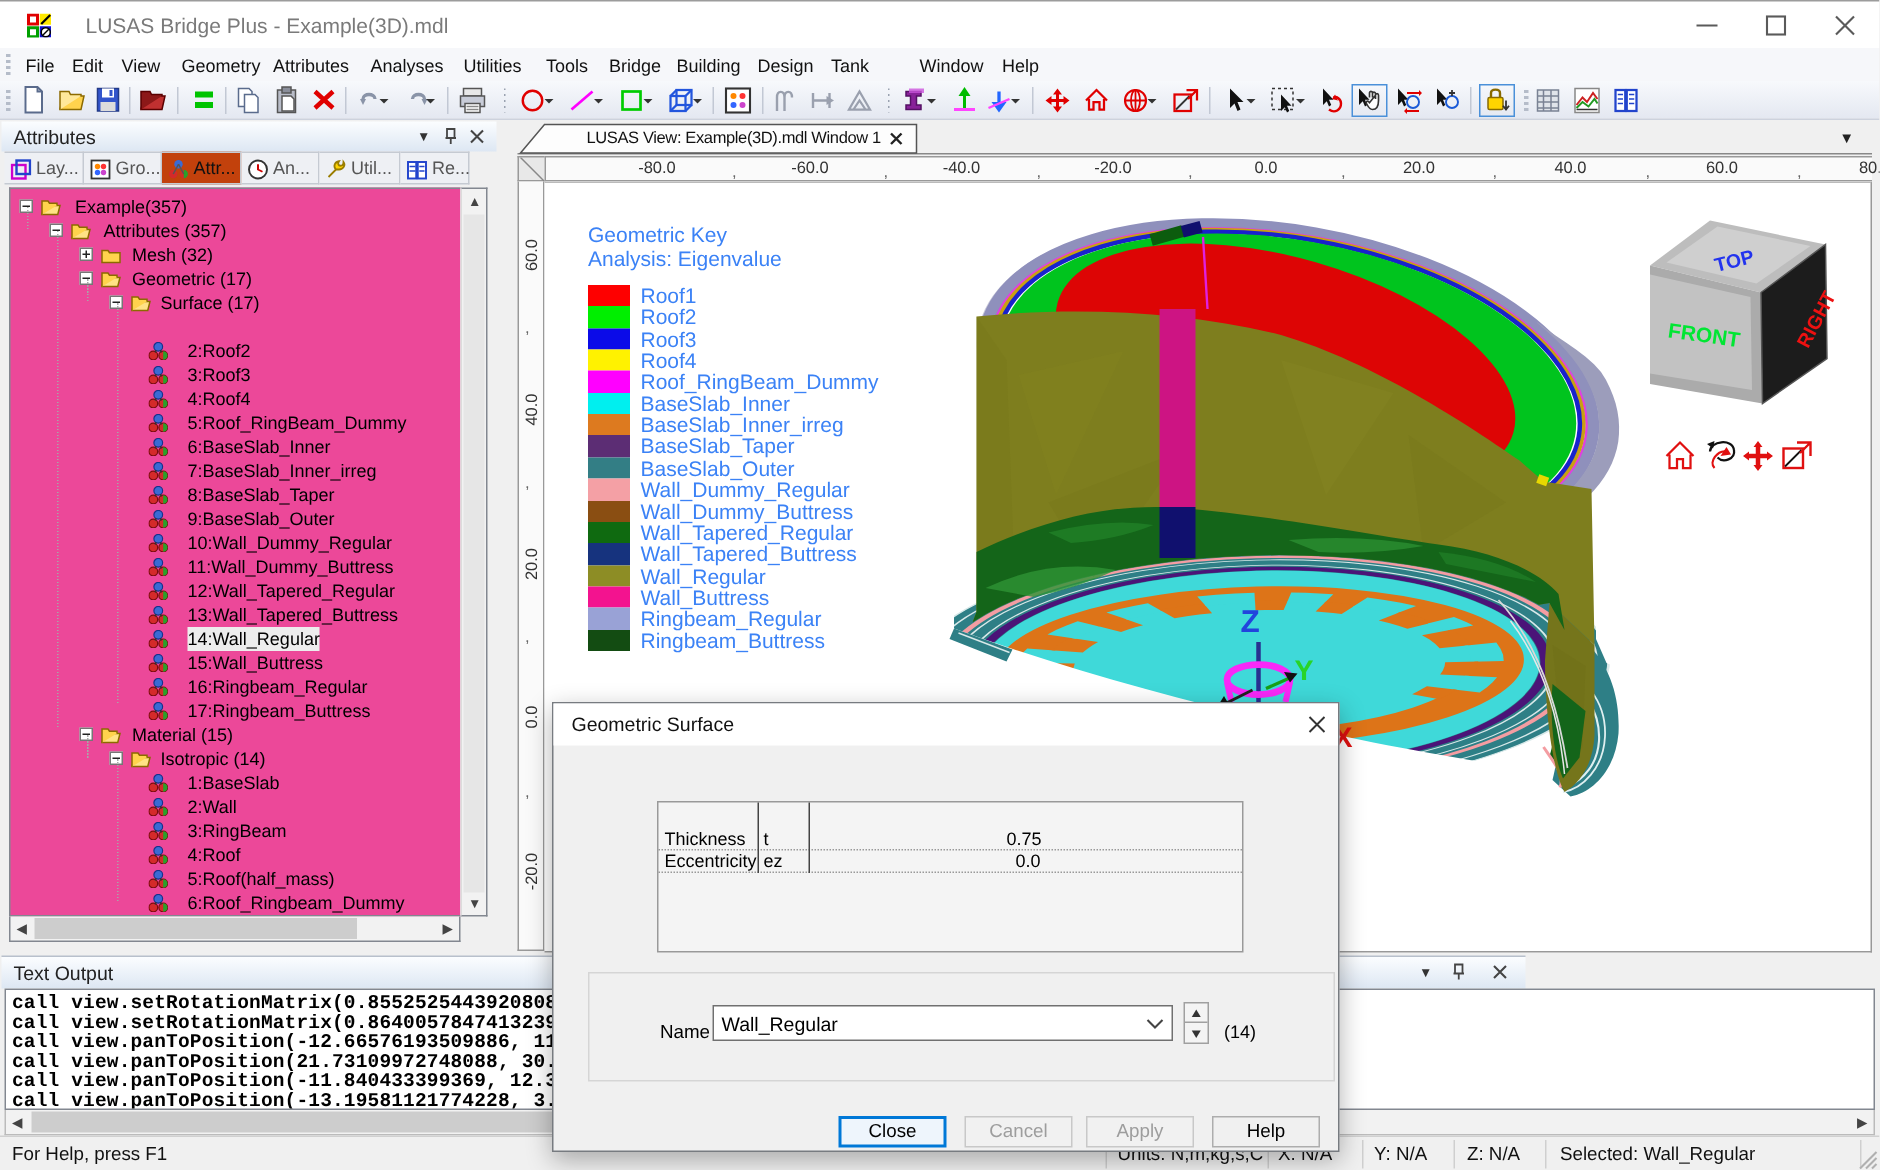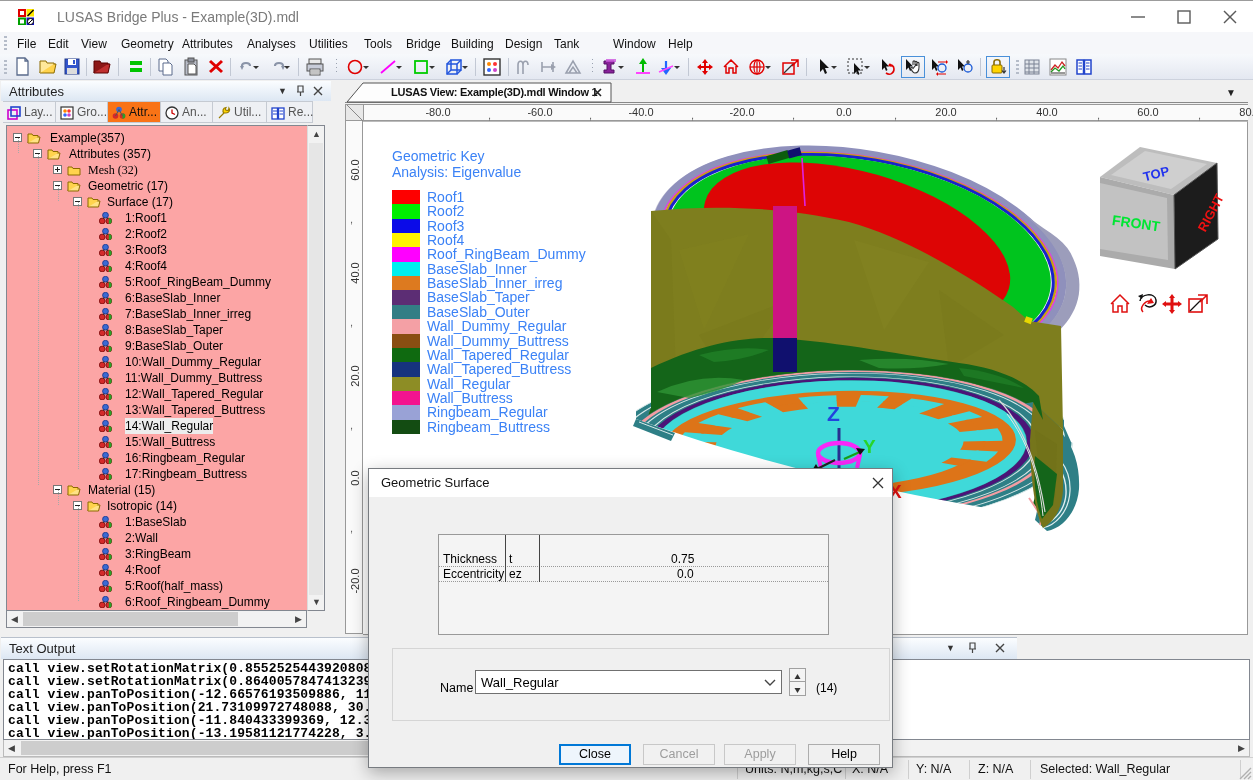--- a/index.html
+++ b/index.html
@@ -6,33 +6,33 @@
 #titlebar{position:absolute;left:0;top:0;width:1253px;height:32px;background:#fff;border-top:1px solid #9c9c9c}
 #titletext{position:absolute;left:57px;top:8px;font-size:14px;color:#7a7a7a}
 #menubar{position:absolute;left:0;top:32px;width:1253px;height:22px;background:#f6f7fa;font-size:12px;color:#111}
 #menubar span{position:absolute;top:5px}
 #toolbar{position:absolute;left:0;top:54px;width:1253px;height:26px;background:linear-gradient(#f7f9fc,#e4e8f1);border-bottom:1px solid #cdd2dd}
 .tsep{position:absolute;top:4px;width:1px;height:18px;background:#c2c8d4}
 .gsep{position:absolute;top:5px;width:1px;height:16px;background-image:repeating-linear-gradient(to bottom,#9aa2b0 0 1px,transparent 1px 4px)}
 #lpanel{position:absolute;left:1px;top:81px;width:330px;height:551px;background:#f0f0f0}
 #lptitle{position:absolute;left:0;top:0;width:330px;height:20px;background:linear-gradient(#fbfdff,#dde7f3);font-size:13px;color:#222}
 .ltab{position:absolute;top:0;height:22px;font-size:12px;color:#555;border:1px solid #c5cad2;border-left:none;background:#eef0f4}
-.ltab.act{background:#f97316;color:#111}
-#tree{position:absolute;left:5px;top:44px;width:301px;height:486px;background:#fca5a5;border:1px solid #828790;border-right:none;overflow:hidden;font-size:12px;color:#000}
+.ltab.act{background:#c2410c;color:#111}
+#tree{position:absolute;left:5px;top:44px;width:301px;height:486px;background:#ec4899;border:1px solid #828790;border-right:none;overflow:hidden;font-size:12px;color:#000}
 .trow{position:absolute;height:16px;line-height:16px;white-space:nowrap}
 .ex{position:absolute;width:9px;height:9px;border:1px solid #767676;background:#fff}
 .ex i{position:absolute;left:1px;top:3px;width:5px;height:1px;background:#222}
 .ex b{position:absolute;left:3px;top:1px;width:1px;height:5px;background:#222}
 .guide{position:absolute;width:1px;background-image:repeating-linear-gradient(to bottom,#a8a8a8 0 1px,transparent 1px 2px)}
 #vscroll{position:absolute;left:306px;top:44px;width:18px;height:486px;background:#f2f2f2;border:1px solid #828790;border-left:1px solid #dcdcdc}
 #hscroll{position:absolute;left:5px;top:530px;width:301px;height:17px;background:#f2f2f2;border:1px solid #828790;border-top:none}
 .arr{position:absolute;color:#444;font-size:9px}
 #view{position:absolute;left:345px;top:82px;width:903px;height:553px}
 #tabbar{position:absolute;left:0;top:0;width:903px;height:21px;background:#f0f0f0;border-bottom:1px solid #888}
-#vtabtext{position:absolute;left:46px;top:4px;font-size:11px;font-weight:bold;color:#111;letter-spacing:-.25px}
+#vtabtext{position:absolute;left:46px;top:4px;font-size:11px;font-weight:normal;color:#111;letter-spacing:-.25px}
 #rulerh{position:absolute;left:18px;top:22px;width:885px;height:17px;background:#fafafa;border:1px solid #999;border-right:none;font-size:11px;color:#333}
 #rulercorner{position:absolute;left:0;top:22px;width:18px;height:17px;background:#e8e8e8;border:1px solid #999;border-right:none}
 #rulerv{position:absolute;left:0;top:39px;width:18px;height:513px;background:#fafafa;border:1px solid #999;border-top:none;font-size:11px;color:#333}
 #viewport{position:absolute;left:18px;top:39px;width:885px;height:514px;background:#fff;border:1px solid #999;border-left:none;border-top:1px solid #bbb}
 .lsw{position:absolute;width:28px}
 .ltx{position:absolute;font-size:14px;color:#3b82f6;white-space:nowrap}
 #toutput{position:absolute;left:1px;top:637px;width:1251px;height:120px;background:#f0f0f0}
 #totitle{position:absolute;left:0;top:0;width:1016px;height:22px;background:linear-gradient(#fbfdff,#dde7f3);border-top:1px solid #b8c0cc;font-size:13px;color:#222}
 #tobody{position:absolute;left:2px;top:22px;width:1247px;height:81px;background:#fff;border:1px solid #828790;overflow:hidden}
 #tobody pre{font-family:"Liberation Mono",monospace;font-size:13px;font-weight:bold;line-height:13.1px;letter-spacing:.1px;margin-top:2px;margin-left:4px}
@@ -381,52 +381,41 @@
 <span style="position:absolute;left:62px;top:0;">Attributes (357)</span>
       </div>
 <div class="trow" style="left:0;top:36px;width:300px">
 <span class="ex" style="left:46px;top:3px">
           <i></i>
           <b></b>
         </span>
 <svg class="abs" style="left:60px;top:2px" width="14" height="12" viewBox="0 0 14 12">
           <path d="M1,11 L1,3 L5,3 L6,4.5 L13,4.5 L13,11 Z" fill="#ffd34d" stroke="#8c6a00" stroke-width="1"></path>
         </svg>
-<span style="position:absolute;left:81px;top:0;font-family:Liberation Serif, serif;">Mesh (32)</span>
+<span style="position:absolute;left:81px;top:0;">Mesh (32)</span>
       </div>
 <div class="trow" style="left:0;top:52px;width:300px">
 <span class="ex" style="left:46px;top:3px">
           <i></i>
         </span>
 <svg class="abs" style="left:60px;top:2px" width="14" height="12" viewBox="0 0 14 12">
           <path d="M1,11 L2.5,5 L13,5 L11.5,11 Z" fill="#ffe285" stroke="#8c6a00" stroke-width="1"></path>
           <path d="M1,11 L1,2 L5,2 L6,3.5 L11,3.5 L11,5" fill="#ffd34d" stroke="#8c6a00" stroke-width="1"></path>
         </svg>
 <span style="position:absolute;left:81px;top:0;">Geometric (17)</span>
       </div>
 <div class="trow" style="left:0;top:68px;width:300px">
 <span class="ex" style="left:66px;top:3px">
           <i></i>
         </span>
 <svg class="abs" style="left:80px;top:2px" width="14" height="12" viewBox="0 0 14 12">
           <path d="M1,11 L2.5,5 L13,5 L11.5,11 Z" fill="#ffe285" stroke="#8c6a00" stroke-width="1"></path>
           <path d="M1,11 L1,2 L5,2 L6,3.5 L11,3.5 L11,5" fill="#ffd34d" stroke="#8c6a00" stroke-width="1"></path>
         </svg>
 <span style="position:absolute;left:100px;top:0;">Surface (17)</span>
-      </div>
-<div class="trow" style="left:0;top:84px;width:300px">
-<svg class="abs" style="left:92px;top:2px" width="13" height="12" viewBox="0 0 13 12">
-          <circle cx="6.5" cy="3.2" r="2.9" fill="#3a6ad4" stroke="#16328c" stroke-width=".8"></circle>
-          <circle cx="3.2" cy="9" r="2.9" fill="#d42a2a" stroke="#7a0c0c" stroke-width=".8"></circle>
-          <circle cx="9.8" cy="9" r="2.9" fill="#d42a2a" stroke="#7a0c0c" stroke-width=".8"></circle>
-          <path d="M9.8,6.1 A2.9,2.9 0 0 1 9.8,11.9 Z" fill="#2aa02a"></path>
-          <line x1="5" y1="5.5" x2="4.5" y2="7" stroke="#333"></line>
-          <line x1="8" y1="5.5" x2="8.6" y2="7" stroke="#333"></line>
-        </svg>
-<span style="position:absolute;left:118px;top:0;">1:Roof1</span>
       </div>
 <div class="trow" style="left:0;top:100px;width:300px">
 <svg class="abs" style="left:92px;top:2px" width="13" height="12" viewBox="0 0 13 12">
           <circle cx="6.5" cy="3.2" r="2.9" fill="#3a6ad4" stroke="#16328c" stroke-width=".8"></circle>
           <circle cx="3.2" cy="9" r="2.9" fill="#d42a2a" stroke="#7a0c0c" stroke-width=".8"></circle>
           <circle cx="9.8" cy="9" r="2.9" fill="#d42a2a" stroke="#7a0c0c" stroke-width=".8"></circle>
           <path d="M9.8,6.1 A2.9,2.9 0 0 1 9.8,11.9 Z" fill="#2aa02a"></path>
           <line x1="5" y1="5.5" x2="4.5" y2="7" stroke="#333"></line>
           <line x1="8" y1="5.5" x2="8.6" y2="7" stroke="#333"></line>
         </svg>

